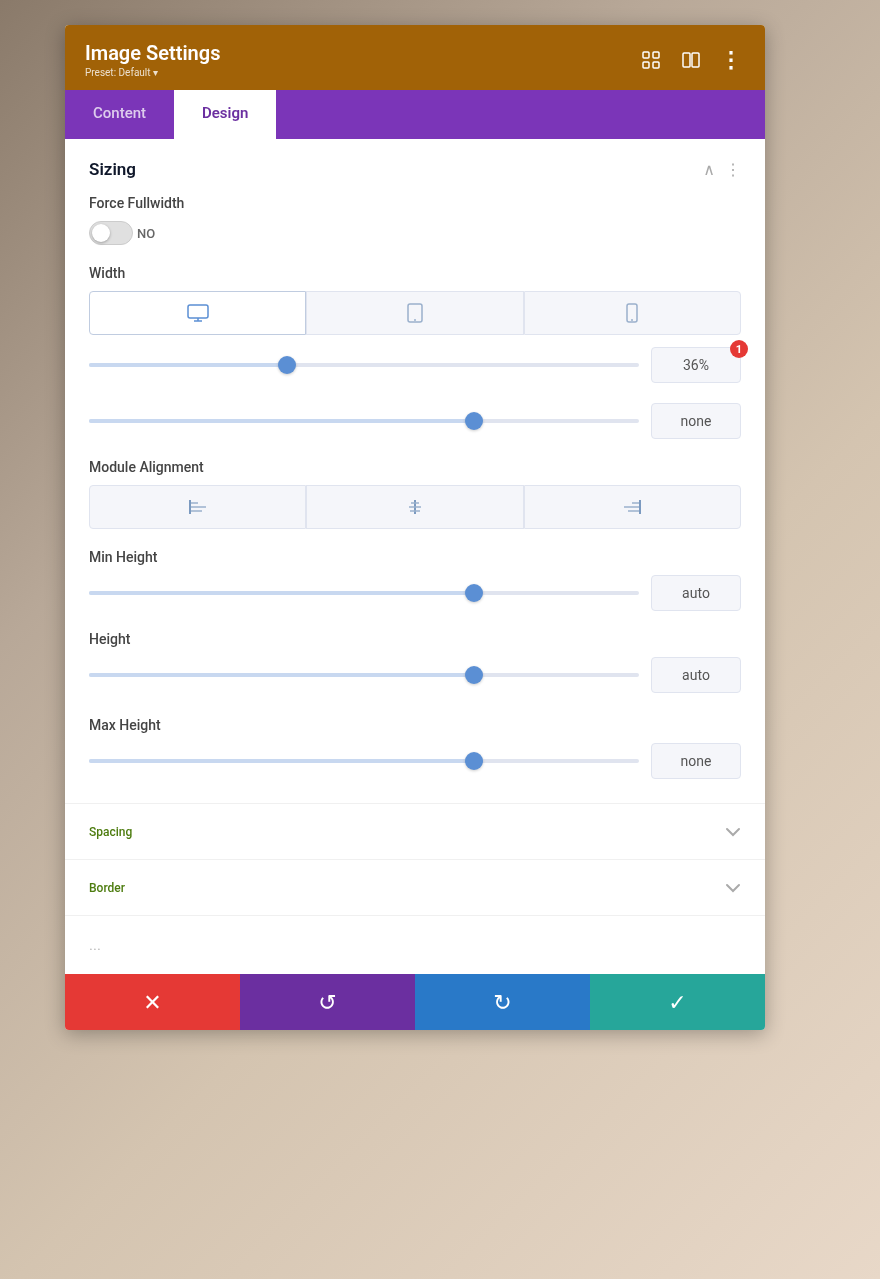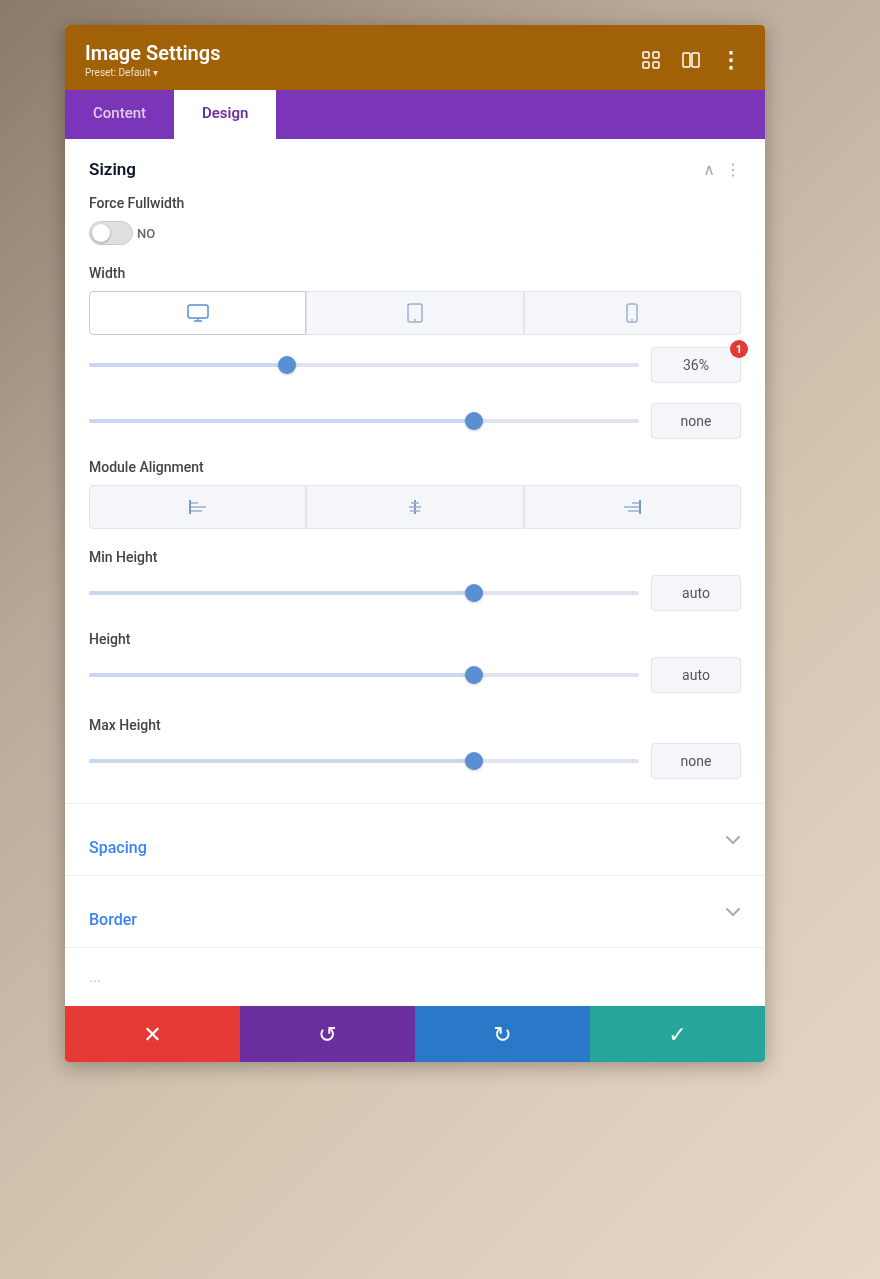--- a/index.html
+++ b/index.html
@@ -285,24 +285,23 @@
     
     .collapsed-section {
       padding: 18px 24px;
       border-bottom: 1px solid #f0f0f0;
       display: flex;
       align-items: center;
       justify-content: space-between;
       cursor: pointer;
     }
     .collapsed-title {
-      font-size: 16px;
-      color: #3b82f6;
+      font-size: 12px;
+      color: #4d7c0f;
       font-weight: 500;
-      margin-top: 16px;
     }
     .chevron-down {
       color: #aaa;
       font-size: 16px;
     }
 
     
     .bottom-bar {
       position: absolute;
       bottom: 0;

